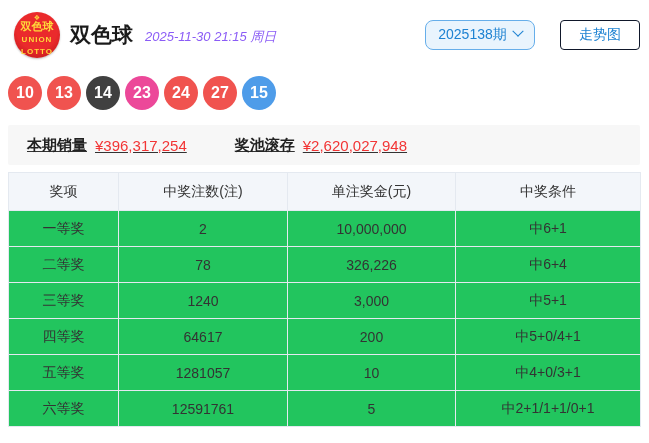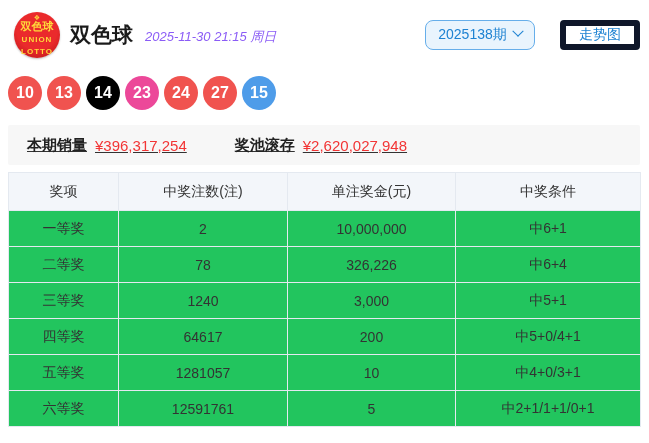--- a/index.html
+++ b/index.html
@@ -23,21 +23,21 @@
   .datetime { font-size:13px; color:#8b5cf6; margin-left:12px; margin-top:4px;font-style:italic; }
   .spacer { flex:1; }
   .issue-btn {
     display:flex; align-items:center; justify-content:center; gap:7px;
     width:110px; height:30px; background:#e9f4fd; border:1px solid #66aeea;
     border-radius:8px; color:#1d82d2; font-size:14px; cursor:pointer;
   }
   .chev { width:8px; height:8px; border-right:1.5px solid #1d82d2; border-bottom:1.5px solid #1d82d2; transform:rotate(45deg) translate(-2px,-2px); margin-top:-2px; }
   .trend-btn {
     width:80px; height:30px; margin-left:25px; background:#fff;
-    border:6px solid #0f172a; border-radius:4px; color:#1d82d2; font-size:14px;
+    border:1px solid #0f172a; border-radius:4px; color:#1d82d2; font-size:14px;
     display:flex; align-items:center; justify-content:center; cursor:pointer;
   }
   .balls { display:flex; gap:5px; margin:18px 0 0 8px; }
   .ball {
     width:34px; height:34px; border-radius:50%; color:#fff;
     font-size:16px; font-weight:bold;
     display:flex; align-items:center; justify-content:center;
   }
   .stats {
     margin:15px 9px 0 8px; height:40px; background:#f7f7f7; border-radius:2px;
@@ -72,21 +72,21 @@
   <div class="issue-btn">
     <span>2025138期</span>
     <span class="chev"></span>
   </div>
   <div class="trend-btn">走势图</div>
 </div>
 
 <div class="balls">
     <span class="ball" style="background: rgb(240, 83, 79);">10</span>
     <span class="ball" style="background: rgb(240, 83, 79);">13</span>
-    <span class="ball" style="background: #000000;">14</span>
+    <span class="ball" style="background: #404040;">14</span>
     <span class="ball" style="background: #ec4899;">23</span>
     <span class="ball" style="background: rgb(240, 83, 79);">24</span>
     <span class="ball" style="background: rgb(240, 83, 79); text-align: right;">27</span>
     <span class="ball" style="background: rgb(78, 156, 233);">15</span>
   </div>
 
 <div class="stats">
   <div class="grp">
     <span class="lbl">本期销量</span>
     <span class="val">¥396,317,254</span>

